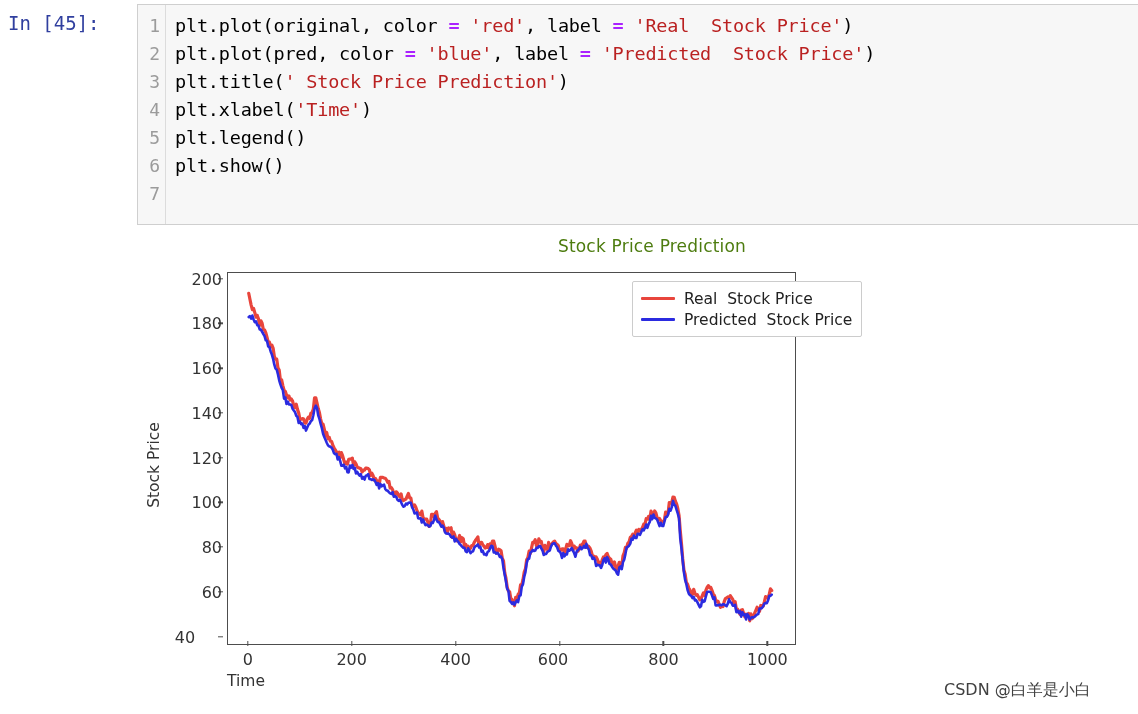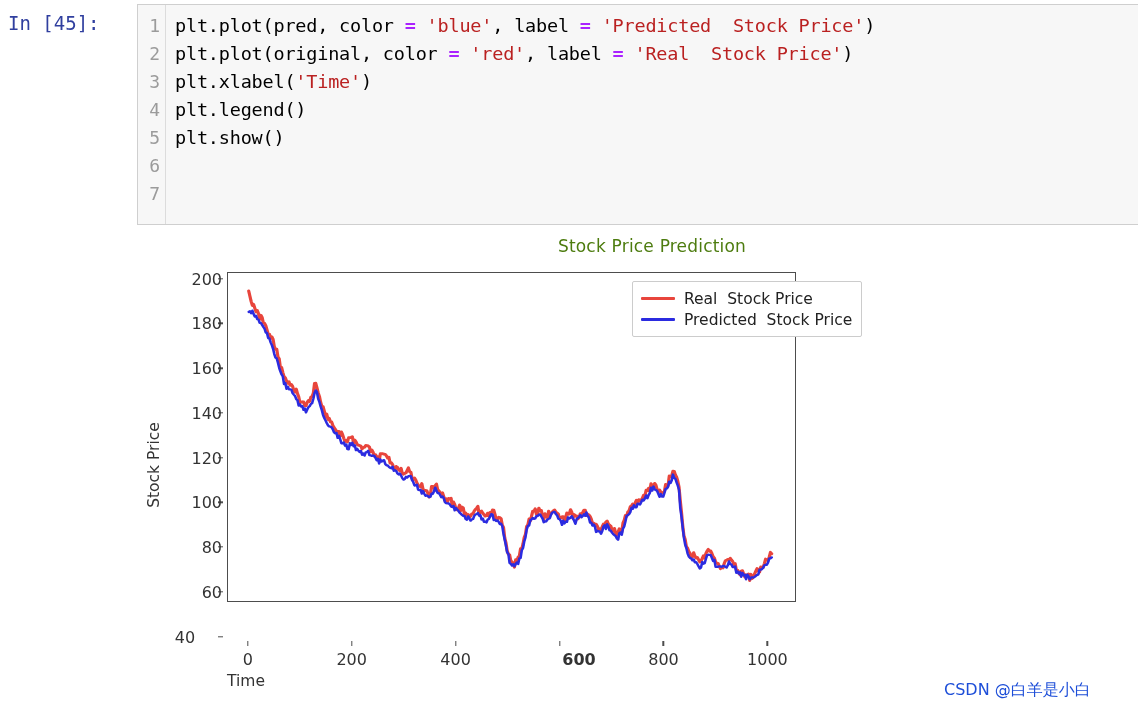--- a/index.html
+++ b/index.html
@@ -95,21 +95,21 @@
     text-align: center;
     font-size: 17px;
     color: #4d7c0f;
     letter-spacing: 0.2px;
   }
   #plot-area {
     position: absolute;
     left: 87px;   
     top: 40px;    
     width: 569px; 
-    height: 330px;
+    height: 373px;
     border: 1.4px solid #4d4d4d;
     box-sizing: border-box;
     background: #ffffff;
   }
   #plot-svg {
     position: absolute;
     left: 0; top: 0;
     width: 100%;
     height: 100%;
     display: block;
@@ -213,21 +213,21 @@
     color: #222222;
     white-space: pre;
   }
 
   
   #watermark {
     position: absolute;
     left: 944px;
     top: 680px;
     font-size: 16px;
-    color: #1d4ed8;
+    color: #404040;
     white-space: pre;
     font-family: "DejaVu Sans", sans-serif;
   }
 </style>
 </head>
 <body>
 
 <div id="notebook-cell">
 
   <div id="input-prompt">In [45]:</div>
@@ -236,22 +236,23 @@
     <div id="line-gutter">
         <span class="ln">1</span>
         <span class="ln">2</span>
         <span class="ln">3</span>
         <span class="ln">4</span>
         <span class="ln">5</span>
         <span class="ln">6</span>
         <span class="ln">7</span>
       </div>
     <div id="code-area">
+        <div class="code-line"><span>plt.plot(original, color </span><span class="tok-op">=</span><span> </span><span class="tok-str">'red'</span><span>, label </span><span class="tok-op">=</span><span> </span><span class="tok-str">'Real  Stock Price'</span><span>)</span></div>
         <div class="code-line"><span>plt.plot(pred, color </span><span class="tok-op">=</span><span> </span><span class="tok-str">'blue'</span><span>, label </span><span class="tok-op">=</span><span> </span><span class="tok-str">'Predicted  Stock Price'</span><span>)</span></div>
-        <div class="code-line"><span>plt.plot(original, color </span><span class="tok-op">=</span><span> </span><span class="tok-str">'red'</span><span>, label </span><span class="tok-op">=</span><span> </span><span class="tok-str">'Real  Stock Price'</span><span>)</span></div>
+        <div class="code-line"><span>plt.title(</span><span class="tok-str">' Stock Price Prediction'</span><span>)</span></div>
         <div class="code-line"><span>plt.xlabel(</span><span class="tok-str">'Time'</span><span>)</span></div>
         <div class="code-line"><span>plt.legend()</span></div>
         <div class="code-line"><span>plt.show()</span></div>
       </div>
   </div>
 </div>
 
 <div id="figure">
 
   <div id="fig-title">Stock Price Prediction</div>
@@ -297,21 +298,21 @@
   </div>
 
   <div id="xtick-wrap">
       <div class="xtick-mark" style="left: 20.7854px;"></div>
       <div class="xtick-label" style="left: 20.7854px;">0</div>
       <div class="xtick-mark" style="left: 124.712px;"></div>
       <div class="xtick-label" style="left: 124.712px;">200</div>
       <div class="xtick-mark" style="left: 228.639px;"></div>
       <div class="xtick-label" style="left: 228.639px;">400</div>
       <div class="xtick-mark" style="left: 332.566px;"></div>
-      <div class="xtick-label" style="left: 352px; font-weight: bold;">600</div>
+      <div class="xtick-label" style="left: 326px;">600</div>
       <div class="xtick-mark" style="left: 436.493px;"></div>
       <div class="xtick-label" style="left: 436.493px;">800</div>
       <div class="xtick-mark" style="left: 540.42px;"></div>
       <div class="xtick-label" style="left: 540.42px;">1000</div>
     </div>
   <div id="xlabel">Time</div>
 </div>
 
 <div id="watermark">CSDN @白羊是小白</div>
 

